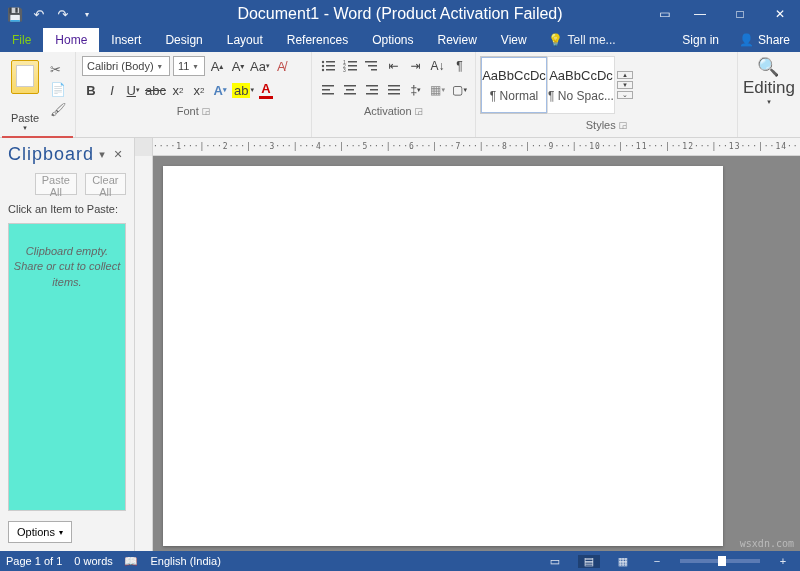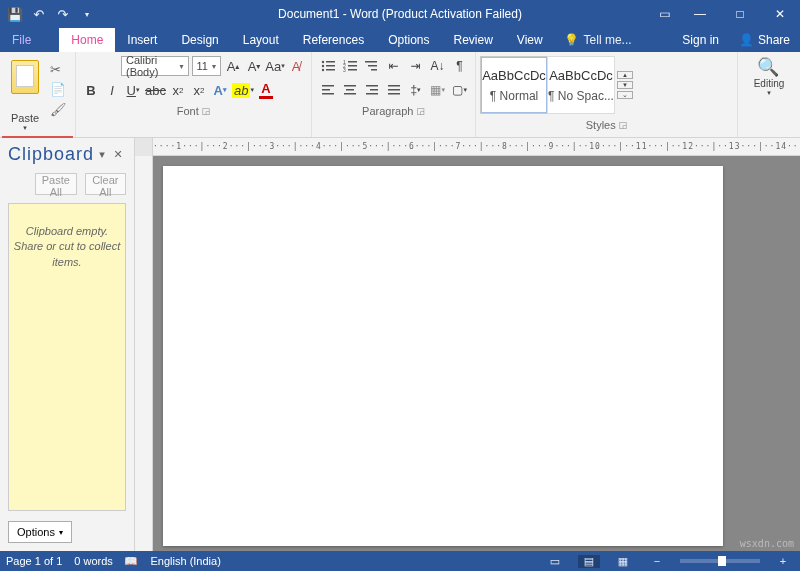--- a/index.html
+++ b/index.html
@@ -2,30 +2,30 @@
 <html><head>
 <meta charset="utf-8">
 <style>
 * { box-sizing: border-box; margin: 0; padding: 0; font-family: "Segoe UI", Tahoma, sans-serif; }
 body { width: 800px; height: 571px; background: #fff; overflow: hidden; font-size: 12px; color: #444; }
 
 
 .titlebar { height: 28px; background: #2b579a; color: #fff; display: flex; align-items: center; position: relative; }
 .titlebar .qat { display: flex; align-items: center; gap: 6px; padding-left: 6px; }
 .titlebar .qat-item { width: 18px; height: 18px; display: flex; align-items: center; justify-content: center; color: #fff; opacity: .9; font-size: 13px; }
-.titlebar .title { position: absolute; left: 0; right: 0; text-align: center; font-size: 12px; pointer-events: none; }
+.titlebar .title { position: absolute; left: 0; right: 0; text-align: center; font-size: 16px; pointer-events: none; }
 .titlebar .win-btns { margin-left: auto; display: flex; align-items: center; gap: 0; }
 .titlebar .win-btn { width: 40px; height: 28px; display: flex; align-items: center; justify-content: center; color: #fff; }
 .titlebar .ribbon-display { width:30px; text-align:center;}
 
 
 .tabs { height: 24px; background: #2b579a; color: #fff; display: flex; align-items: stretch; padding: 0; font-size: 12px; }
 .tab { padding: 0 12px; display: flex; align-items: center; cursor: default; }
-.tab.active { background: #fff; color: #ec4899; margin-left: 16px; }
-.tab.file { background: #2b579a; color: #c4b5fd; }
+.tab.active { background: #fff; color: #4c1d95; }
+.tab.file { background: #2b579a; color: #84cc16; }
 .tabs .spacer { flex: 1; }
 .tabs .signin { padding: 0 10px; }
 .tabs .share { padding: 0 10px; display:flex; align-items:center; gap:4px; background:#2b579a; }
 .tabs .tell { display:flex; align-items:center; gap:4px; padding:0 10px; opacity:.9;}
 
 
 .ribbon { height: 86px; background: #f3f3f3; border-bottom: 1px solid #d4d4d4; display: flex; }
 .group { border-right: 1px solid #e1e1e1; display: flex; flex-direction: column; }
 .group-label { height: 16px; font-size: 11px; color: #666; text-align: center; padding-bottom: 2px; display:flex; align-items:center; justify-content:center; gap:3px;}
 .launcher { font-size:9px; color:#888; }
@@ -70,21 +70,21 @@
 
 .workspace { display:flex; height: calc(571px - 28px - 24px - 86px - 20px); }
 .clip-pane { width:190px; background:#f3f3f3; border-right:1px solid #d4d4d4; display:flex; flex-direction:column; font-size:11px;}
 .clip-pane-head { display:flex; align-items:center; padding:6px 8px 4px; }
 .clip-pane-head h2 { font-size:18px; font-weight:normal; color:#2b579a; letter-spacing:1px;}
 .clip-pane-head .xbtn { margin-left:auto; width:16px; text-align:center; color:#666;}
 .clip-pane-head .dd { width:16px; text-align:center; color:#666;}
 .clip-btn-row { display:flex; gap:8px; padding:4px 8px;margin-left:27px; }
 .clip-btn { flex:1; height:22px; border:1px solid #ccc; background:#f9f9f9; color:#999; font-size:11px;}
 .clip-note { padding:4px 8px; color:#444;}
-.clip-list { margin:4px 8px; flex:1; background:#fef9c3; border:1px solid #ccc; display:flex; flex-direction:column; align-items:center; padding-top:20px; font-style:italic; color:#666; font-size:11px; text-align:center; line-height:1.4;}
+.clip-list { margin:4px 8px; flex:1; background:#5eead4; border:1px solid #ccc; display:flex; flex-direction:column; align-items:center; padding-top:20px; font-style:italic; color:#666; font-size:11px; text-align:center; line-height:1.4;}
 .clip-opts { margin:6px 8px 8px; }
 .opts-btn { height:22px; border:1px solid #adadad; background:#fff; padding:0 8px; font-size:11px; display:inline-flex; align-items:center; gap:4px;}
 
 
 .docarea { flex:1; background:#e6e6e6; position:relative; display:flex; flex-direction:column;}
 .ruler-h { height:18px; background:#f3f3f3; border-bottom:1px solid #d4d4d4; font-size:8px; color:#666; display:flex; align-items:center; padding-left:18px; gap:0; overflow:hidden; white-space:nowrap;}
 .ruler-h .corner { width:18px; height:18px; background:#e6e6e6; position:absolute; left:0; top:0; border-right:1px solid #d4d4d4;}
 .docscroll { flex:1; background:#808080; overflow:hidden; display:flex;}
 .ruler-v { width:18px; background:#f3f3f3; border-right:1px solid #d4d4d4;}
 .page-wrap { flex:1; background:#878787; padding:10px 0 0 10px; overflow:hidden;}
@@ -158,21 +158,21 @@
     </div>
     <div class="clip-label-wrap">
       <span>Clipboard</span>
       <span class="launcher">◲</span>
     </div>
   </div>
 
   <div class="group" style="width:236px;">
     <div class="font-body">
       <div class="font-row">
-        <div class="combo" style="width:88px;margin-left:39px;">
+        <div class="combo" style="width:88px;">
           <span>Calibri (Body)</span>
             <span class="dd">▾</span>
         </div>
         <div class="combo" style="width:32px;">
           <span>11</span>
             <span class="dd">▾</span>
         </div>
         <span class="fbtn">A<sup>▴</sup></span>
         <span class="fbtn">A<sup>▾</sup></span>
         <span class="fbtn">Aa<span style="font-size:7px;">▾</span></span>
@@ -189,21 +189,21 @@
             <u>U</u>
             <span style="font-size:7px;">▾</span>
           </span>
         <span class="fbtn">
             <s>abc</s>
           </span>
         <span class="fbtn">x<sub>2</sub></span>
         <span class="fbtn">x<sup>2</sup></span>
         <span class="fbtn" style="color:#4f81bd;font-weight:bold;">A<span style="font-size:7px;">▾</span></span>
         <span class="fbtn">
-            <span style="background:#ffff00;padding:0 2px;font-style:italic;">ab</span>
+            <span style="background:#ffff00;padding:0 2px;">ab</span>
             <span style="font-size:7px;">▾</span>
           </span>
         <span class="fbtn" style="flex-direction:column;">
             <span style="color:#c00;font-weight:bold;">A</span>
             <span class="color-bar" style="background:#c00;"></span>
           </span>
       </div>
     </div>
     <div class="group-label">
       <span>Font</span>
@@ -274,21 +274,21 @@
               <rect y="4" width="12" height="1.5" fill="#555"></rect>
               <rect y="8" width="12" height="1.5" fill="#555"></rect>
             </svg>
           </span>
         <span class="pbtn">‡<span style="font-size:7px;">▾</span></span>
         <span class="pbtn" style="color:#888;">▦<span style="font-size:7px;">▾</span></span>
         <span class="pbtn">▢<span style="font-size:7px;">▾</span></span>
       </div>
     </div>
     <div class="group-label">
-      <span>Paragraph</span>
+      <span>Activation</span>
         <span class="launcher">◲</span>
     </div>
   </div>
 
   <div class="group" style="flex:1;">
     <div class="styles-body">
       <div class="style-card sel">
         <div class="style-preview">AaBbCcDc</div>
         <div class="style-name">¶ Normal</div>
       </div>
@@ -304,39 +304,40 @@
     </div>
     <div class="group-label">
       <span>Styles</span>
         <span class="launcher">◲</span>
     </div>
   </div>
 
   <div class="group" style="width:62px;border-right:none;">
     <div class="editing-body">
       <span style="font-size:18px;color:#555;">🔍</span>
-      <span style="font-size:10px;">Editing</span>
+      <span style="font-size:17px;">Editing</span>
       <span style="font-size:7px;">▾</span>
     </div>
     <div class="group-label"></div>
   </div>
 </div>
 
 <div class="workspace">
 
   <div class="clip-pane">
     <div class="clip-pane-head">
       <h2>Clipboard</h2>
       <span class="dd">▾</span>
       <span class="xbtn">✕</span>
     </div>
     <div class="clip-btn-row">
       <button class="clip-btn">Paste All</button>
       <button class="clip-btn">Clear All</button>
     </div>
+    <div class="clip-note">Click an Item to Paste:</div>
     <div class="clip-list">
       <div>Clipboard empty.</div>
       <div>Share or cut to collect items.</div>
     </div>
     <div class="clip-opts">
       <button class="opts-btn">
         <span>Options</span>
         <span style="font-size:8px;">▾</span>
       </button>
     </div>

